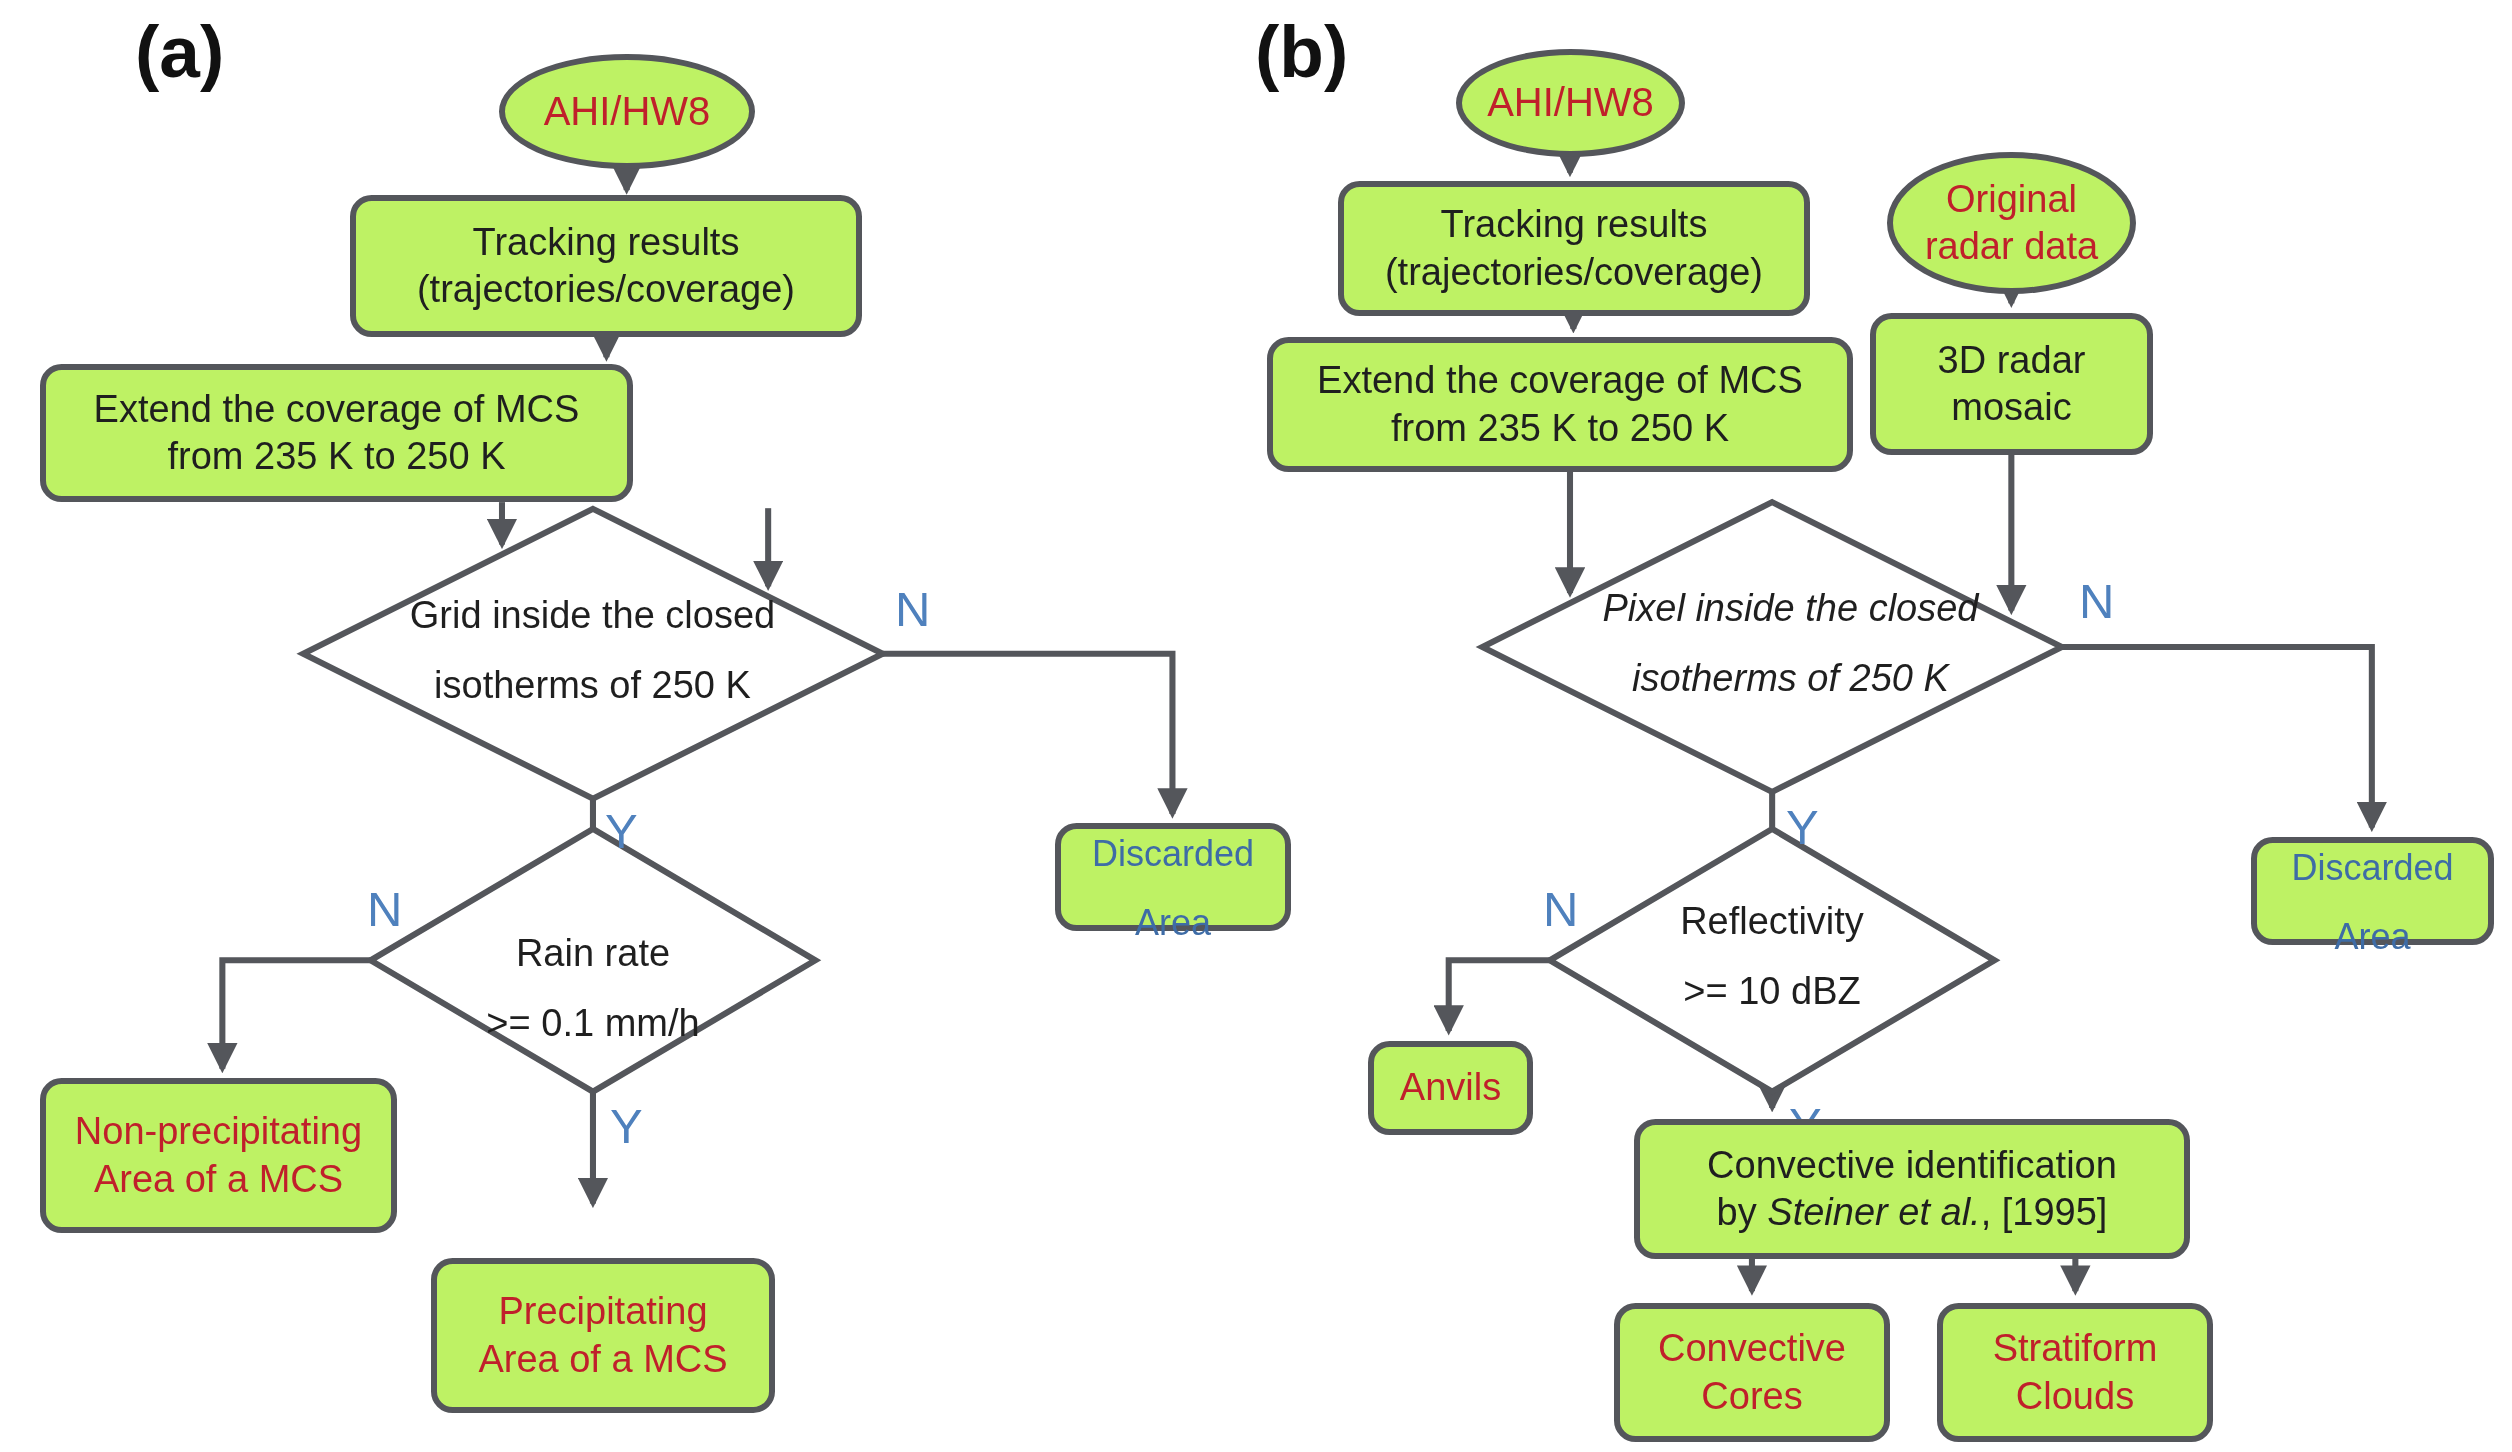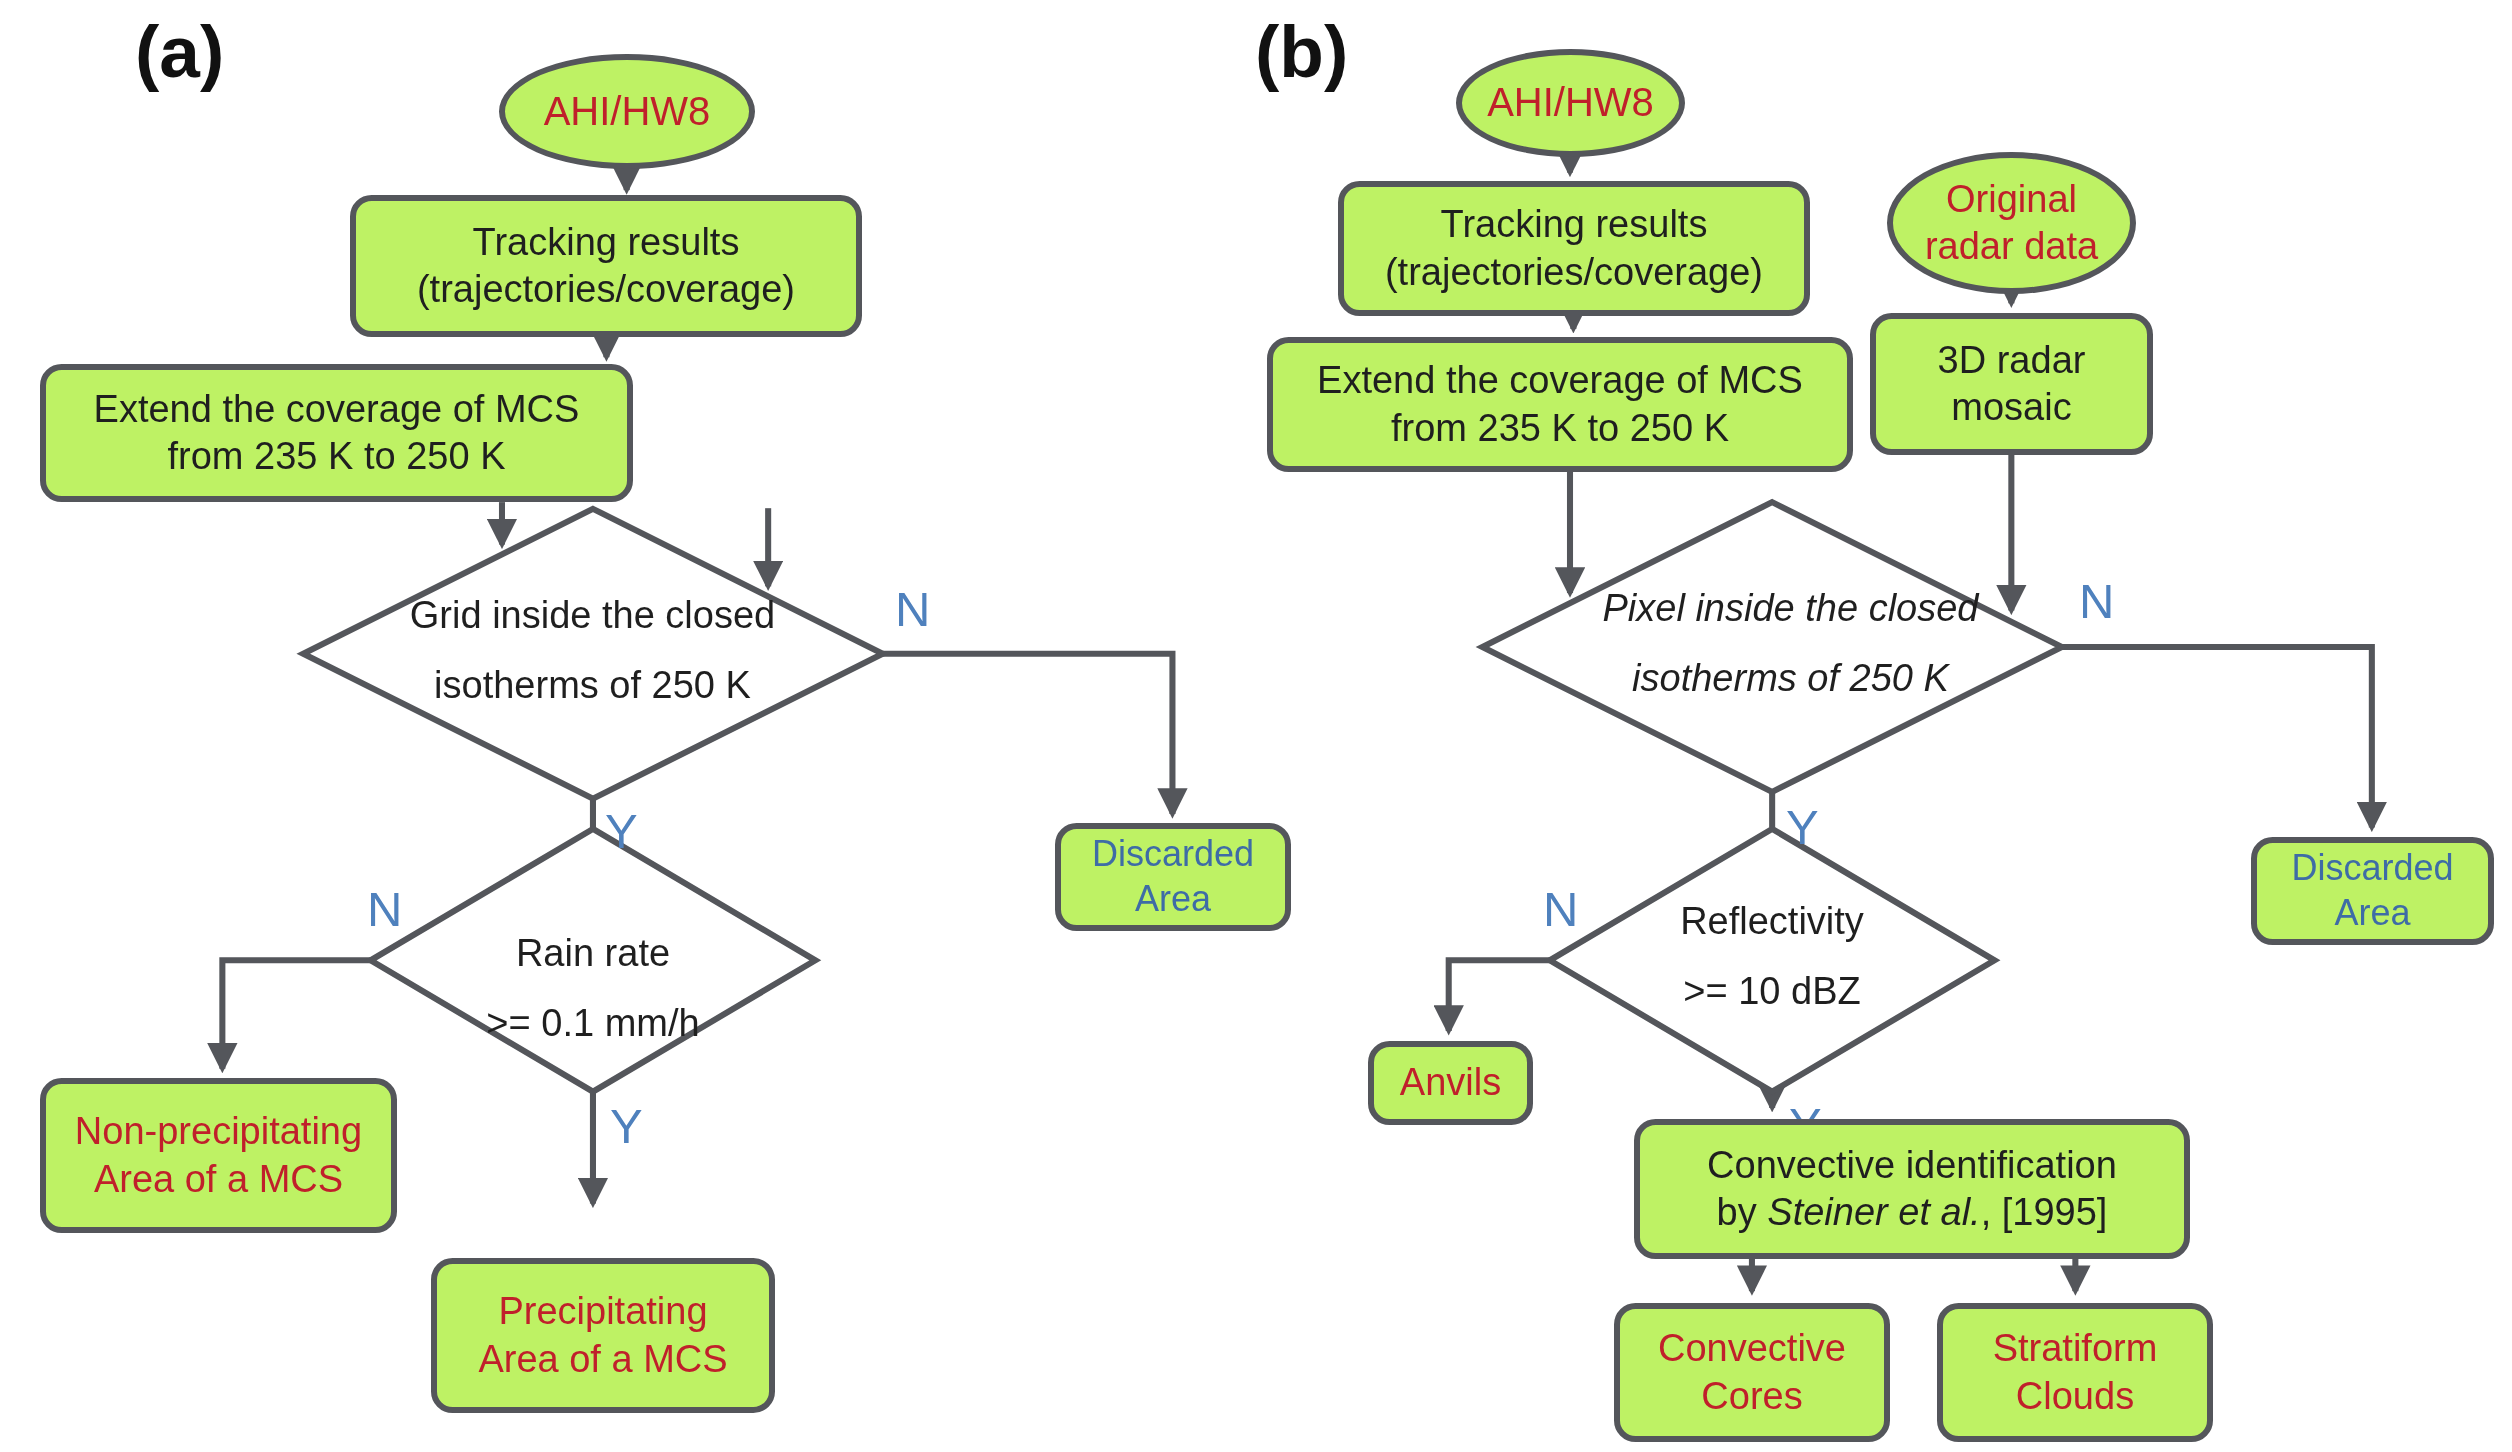--- a/index.html
+++ b/index.html
@@ -25,21 +25,21 @@
     align-items:center;justify-content:center;
     text-align:center;
     border:6px solid var(--line-gray);
     border-radius:21.6px;
     background:#bef264;
     font-size:38px;line-height:1.24;color:#1f1f1f;
   }
   .ellipse{border-radius:50%;}
   .plain{border:none;background:transparent;gap:22px;}
   .red{color:var(--red-text);}
-  .blue{color:var(--discarded-text);font-size:36px;}
+  .blue{color:var(--discarded-text);font-size:36px;margin-top:24px;}
   .ny{
     position:absolute;
     font-size:49px;color:var(--blue-label);
     background:transparent;
   }
   .panel-label{
     position:absolute;
     font-size:73px;font-weight:700;color:#111;
   }
   .ellipse-text{font-size:40px;}
@@ -174,21 +174,21 @@
   </div>
 
   <div class="node plain" style="left:1570px;top:896px;width:404px;height:121px;">
     <div>Reflectivity</div>
     <div>&gt;= 10 dBZ</div>
   </div>
 
   <div class="ny" style="left:1543px;top:881px;">N</div>
   <div class="ny" style="left:1789px;top:1097px;">Y</div>
 
-  <div class="node" style="left:1368px;top:1041px;width:165px;height:84px;">
+  <div class="node" style="left:1368px;top:1041px;width:165px;height:94px;">
     <div class="red">Anvils</div>
   </div>
 
   <div class="node" style="left:1634px;top:1119px;width:556px;height:140px;">
     <div>Convective identification</div>
     <div>
       <span>by </span><span class="it">Steiner et al.</span><span>, [1995]</span>
     </div>
   </div>
 

